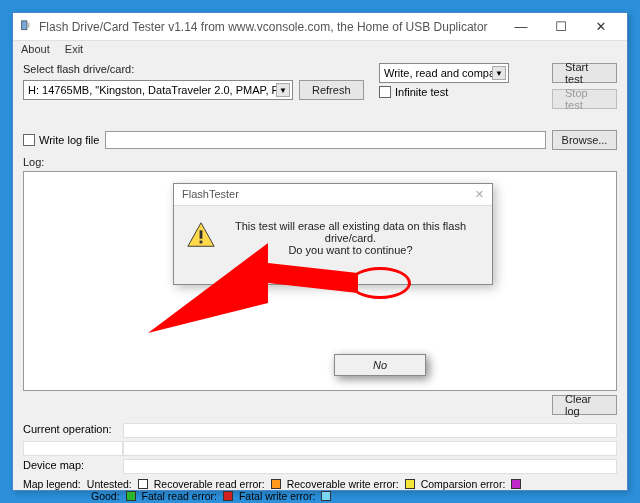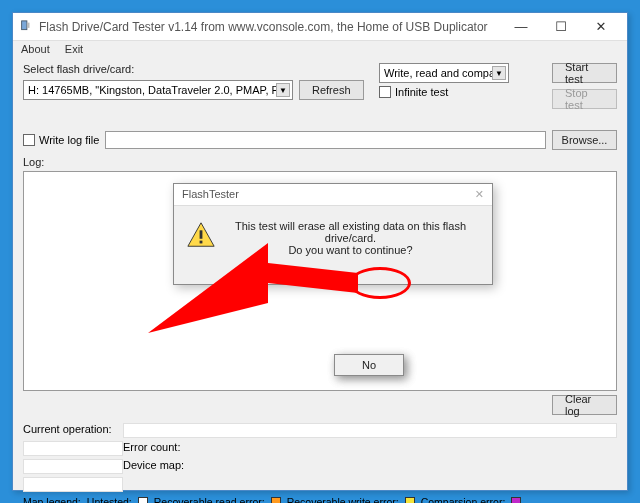--- a/index.html
+++ b/index.html
@@ -55,21 +55,21 @@
     font-size:8px;
   }
   .btn {
     background:#e6e6e6; border:1px solid #999;
     height:20px; padding:0 12px;
     display:inline-flex; align-items:center; justify-content:center;
     font-size:11px; color:#222;
   }
   .btn.wide { width:65px; }
   .btn.disabled { color:#9a9a9a; border-color:#bdbdbd; }
-  .btn.dialog { width:70px; height:22px; }
+  .btn.dialog { width:92px; height:22px;font-style:italic; }
   .checkbox { display:inline-flex; align-items:center; gap:4px; }
   .chk { width:12px; height:12px; border:1px solid #666; background:#fff; }
   .top-grid {
     display:grid;
     grid-template-columns: 350px 1fr 80px;
     gap:6px;
     align-items:start;
   }
   .col { display:flex; flex-direction:column; gap:3px; }
   .rcol { display:flex; flex-direction:column; gap:6px; align-items:flex-end; }
@@ -186,21 +186,20 @@
     <div class="label" style="margin-top:6px;">Log:</div>
     <div class="logbox"></div>
     <div class="clearrow">
       <div class="btn wide">Clear log</div>
     </div>
 
     <div class="status">
       <div>Current operation:</div>
       <div class="val"></div>
       <div class="val"></div>
-      <div>Error count:</div>
       <div class="val"></div>
       <div>Device map:</div>
       <div class="val"></div>
     </div>
 
     <div class="legend">
       <span>Map legend:</span>
       <span>Untested:</span>
         <span class="sw" style="background:#fff"></span>
       <span>Recoverable read error:</span>

